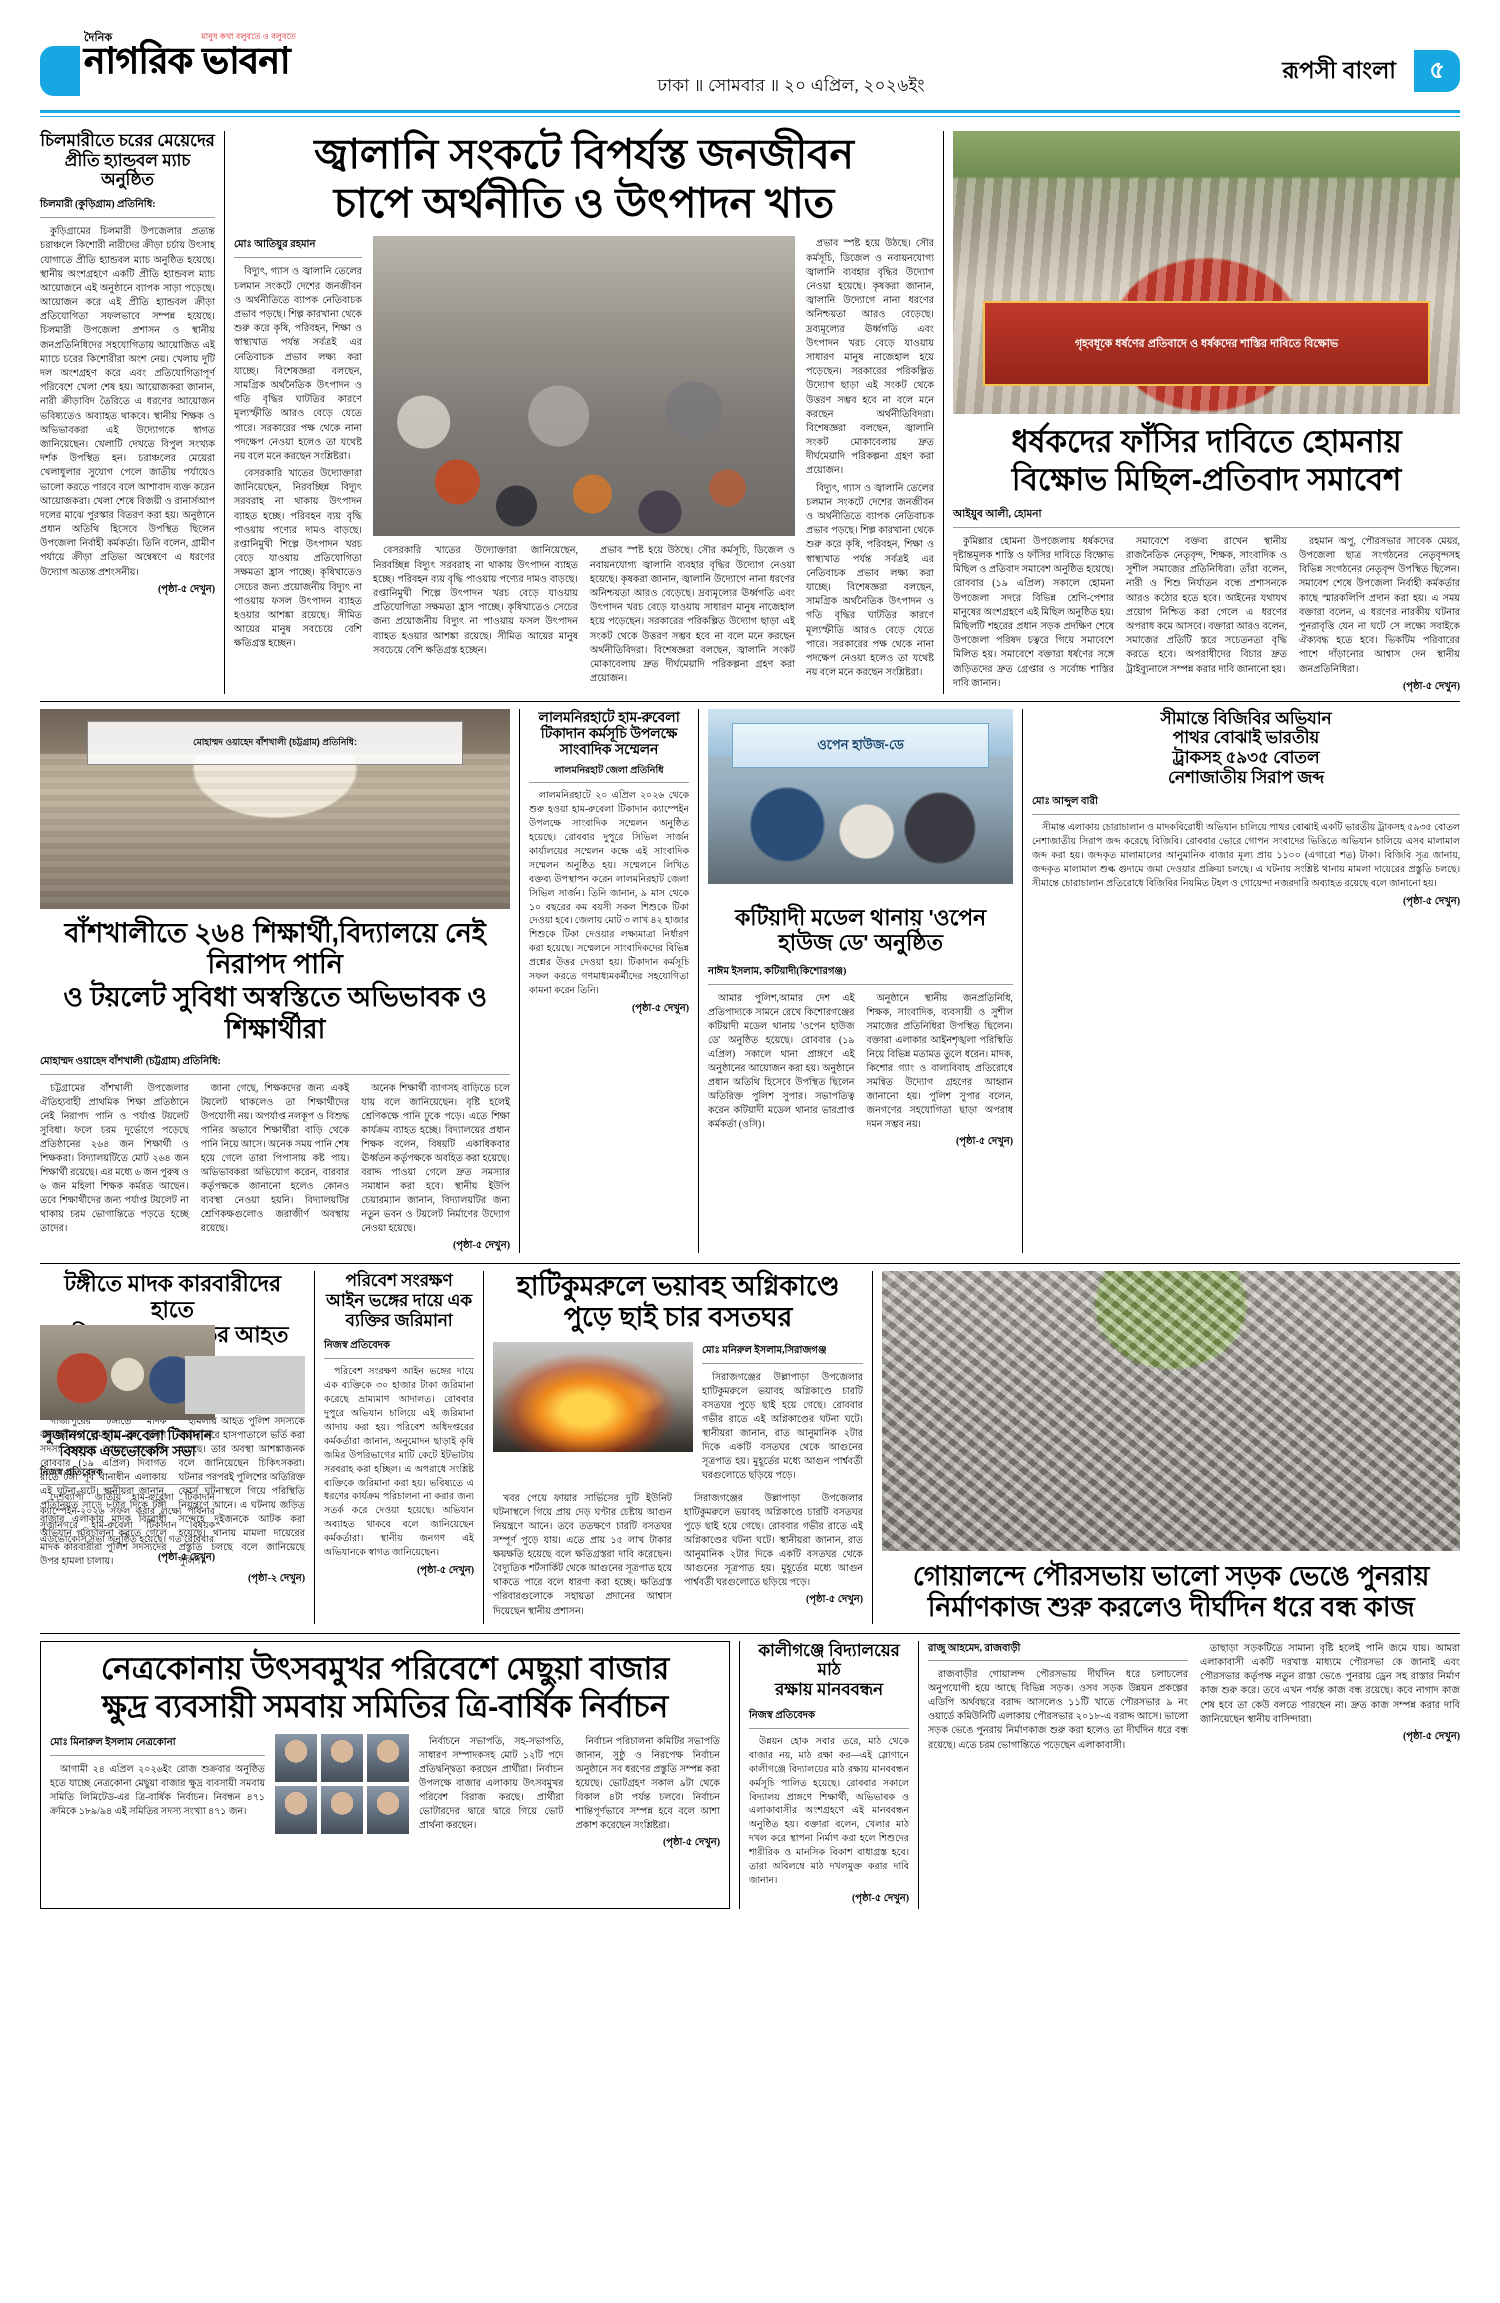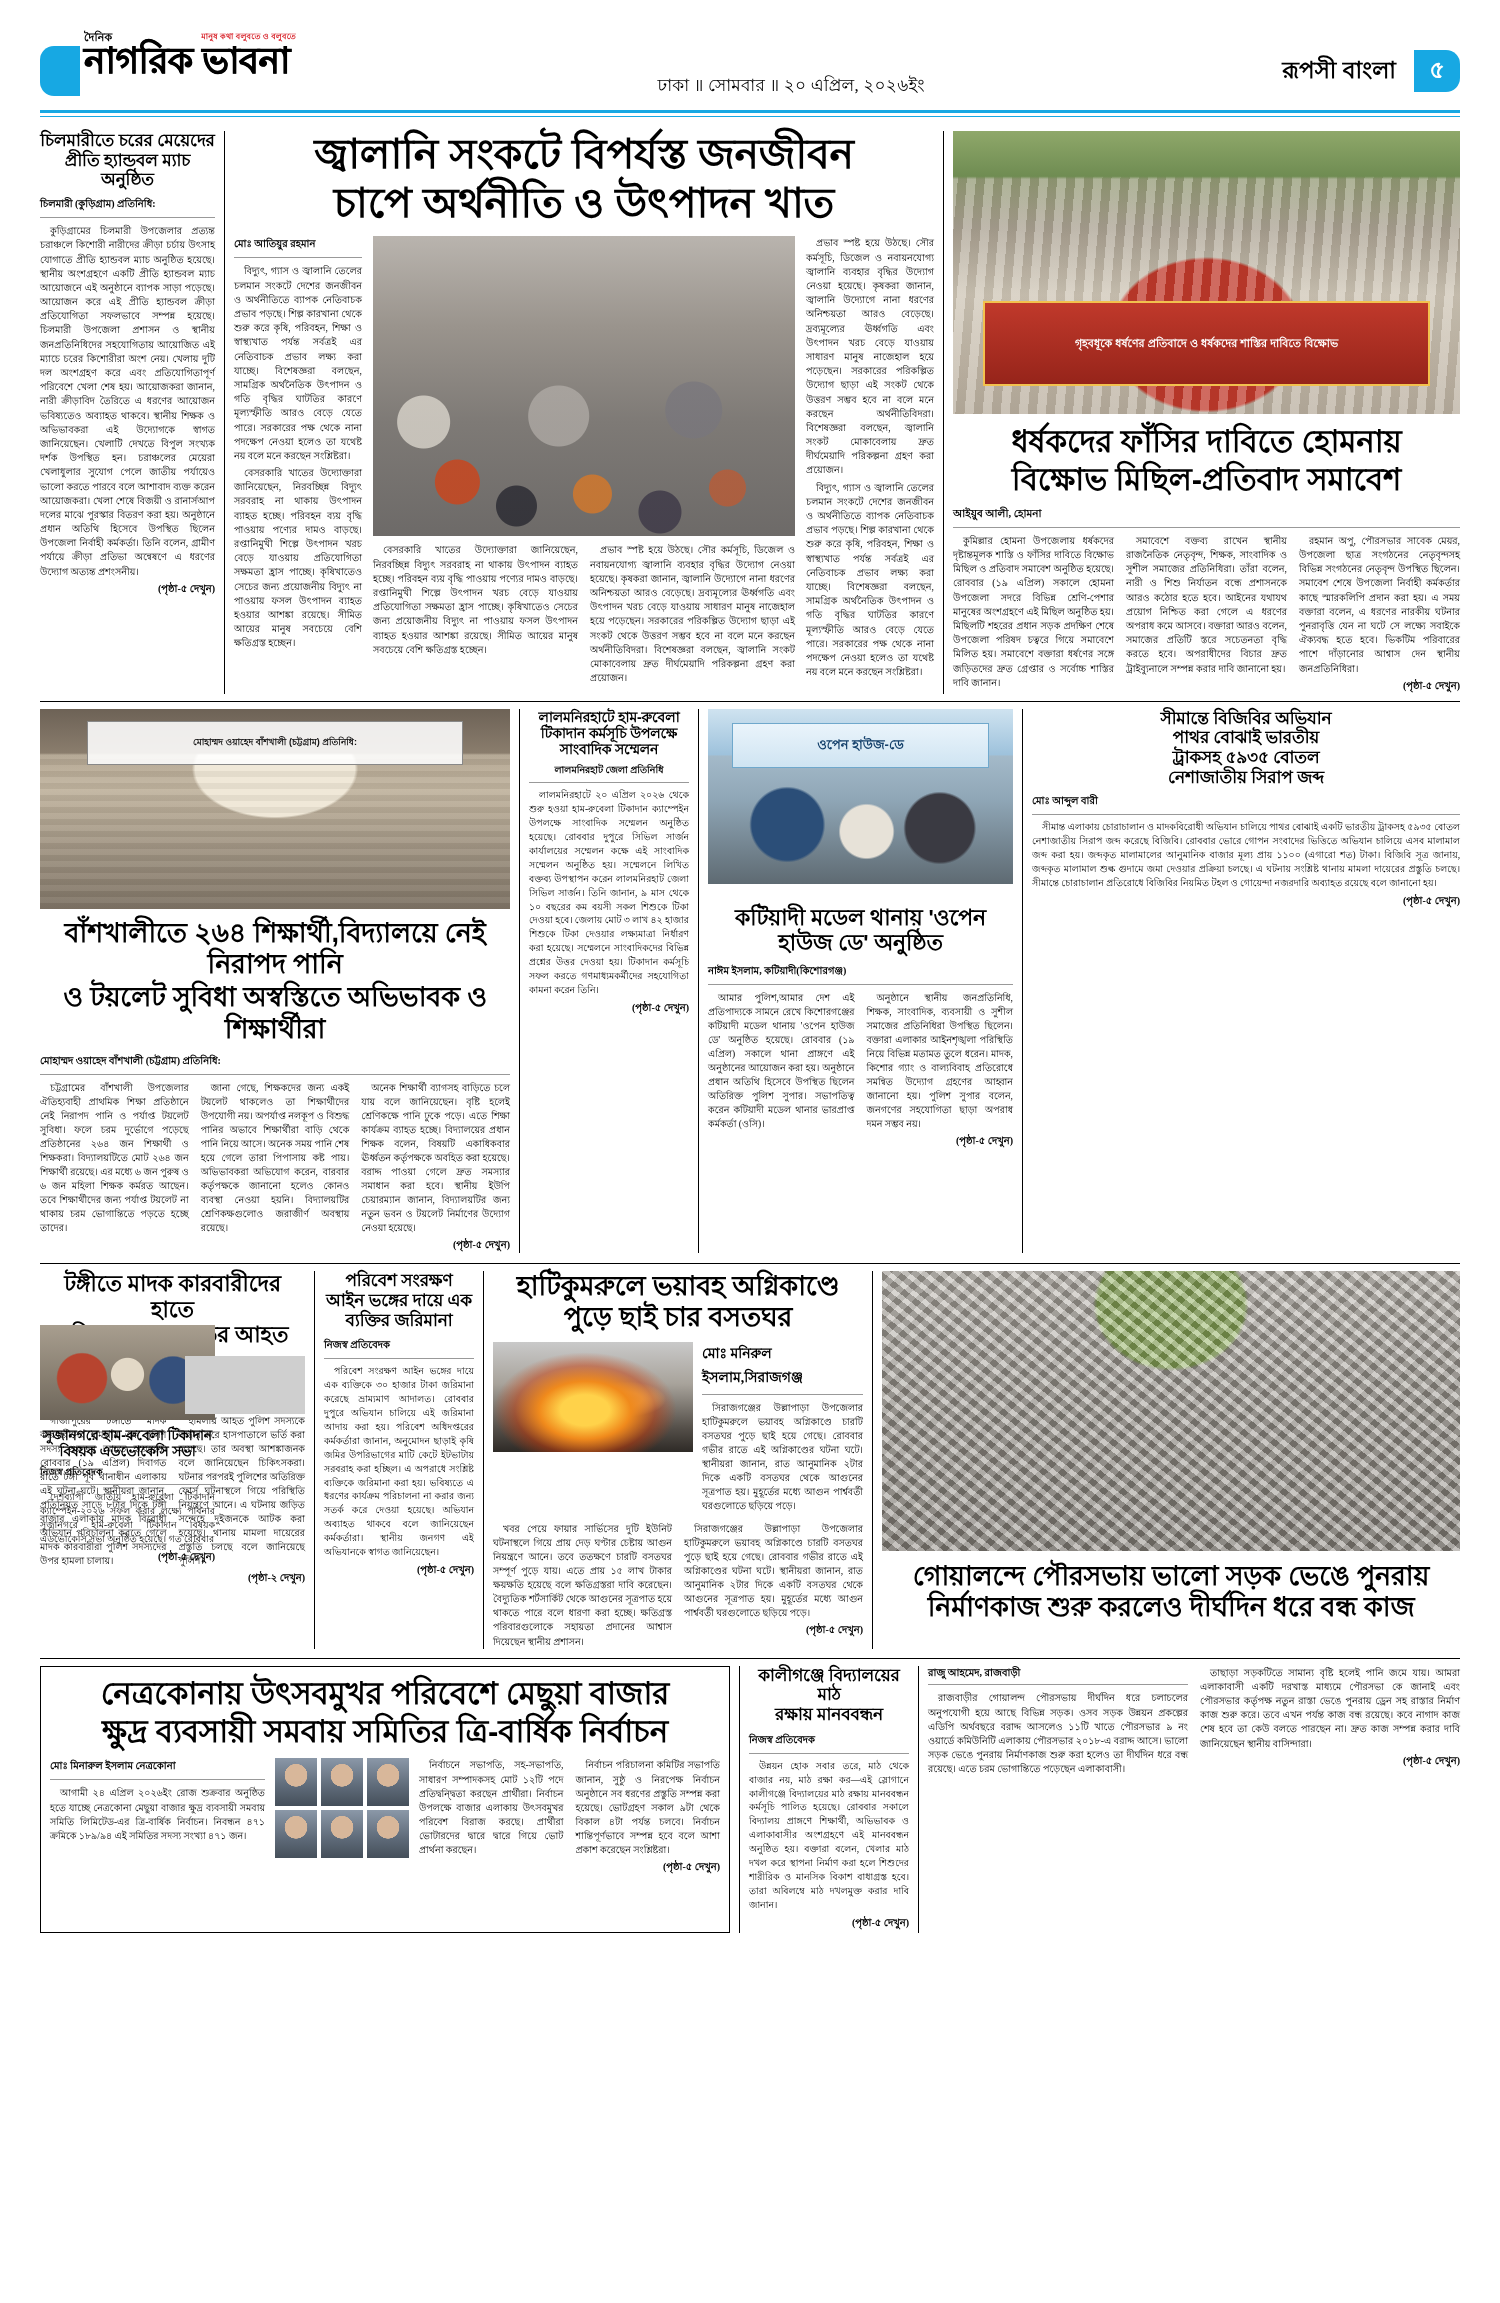--- a/index.html
+++ b/index.html
@@ -44,21 +44,21 @@
     line-height: 1; margin-bottom: 1px;
   }
   .logo-name {
     font-size: 36px; font-weight: bold; line-height: 0.92;
     letter-spacing: -0.5px;
     font-family: "Liberation Sans", sans-serif;
     -webkit-text-stroke: 0.6px #000;
   }
   .logo-tag {
     position: absolute; right: -6px; top: -2px;
-    font-size: 8px; color: #d8232a; font-weight: bold;
+    font-size: 8px; color: #d8232a; font-weight: normal;
     letter-spacing: 0.2px; white-space: nowrap;
   }
   .mast-center {
     flex: 1;
     display: flex; align-items: flex-end; justify-content: center;
     padding-bottom: 10px;
   }
   .mast-date {
     font-size: 17px; letter-spacing: 0.2px;
   }
@@ -414,21 +414,21 @@
       </div>
 
       <div class="vrule"></div>
 
       <div style="width:370px;">
         <div class="hl hl-lg">হাটিকুমরুলে ভয়াবহ অগ্নিকাণ্ডে</div>
         <div class="hl hl-lg">পুড়ে ছাই চার বসতঘর</div>
         <div style="display:flex; gap:9px; margin-top:8px;">
           <div class="photo ph-fire" style="width:200px; height:110px;"></div>
           <div style="flex:1;">
-            <div class="byline" style="font-size:14px;">মোঃ মনিরুল ইসলাম,সিরাজগঞ্জ</div>
+            <div class="byline" style="font-size:10px;">মোঃ মনিরুল ইসলাম,সিরাজগঞ্জ</div>
             <div class="body" style="font-size:9.5px;">
               <p>সিরাজগঞ্জের উল্লাপাড়া উপজেলার হাটিকুমরুলে ভয়াবহ অগ্নিকাণ্ডে চারটি বসতঘর পুড়ে ছাই হয়ে গেছে। রোববার গভীর রাতে এই অগ্নিকাণ্ডের ঘটনা ঘটে। স্থানীয়রা জানান, রাত আনুমানিক ২টার দিকে একটি বসতঘর থেকে আগুনের সূত্রপাত হয়। মুহূর্তের মধ্যে আগুন পার্শ্ববর্তী ঘরগুলোতে ছড়িয়ে পড়ে।</p>
             </div>
           </div>
         </div>
         <div class="body cols2" style="font-size:9.5px; margin-top:6px;">
           <p>খবর পেয়ে ফায়ার সার্ভিসের দুটি ইউনিট ঘটনাস্থলে গিয়ে প্রায় দেড় ঘণ্টার চেষ্টায় আগুন নিয়ন্ত্রণে আনে। তবে ততক্ষণে চারটি বসতঘর সম্পূর্ণ পুড়ে যায়। এতে প্রায় ১৫ লাখ টাকার ক্ষয়ক্ষতি হয়েছে বলে ক্ষতিগ্রস্তরা দাবি করেছেন। বৈদ্যুতিক শর্টসার্কিট থেকে আগুনের সূত্রপাত হয়ে থাকতে পারে বলে ধারণা করা হচ্ছে। ক্ষতিগ্রস্ত পরিবারগুলোকে সহায়তা প্রদানের আশ্বাস দিয়েছেন স্থানীয় প্রশাসন।</p>
           <p>সিরাজগঞ্জের উল্লাপাড়া উপজেলার হাটিকুমরুলে ভয়াবহ অগ্নিকাণ্ডে চারটি বসতঘর পুড়ে ছাই হয়ে গেছে। রোববার গভীর রাতে এই অগ্নিকাণ্ডের ঘটনা ঘটে। স্থানীয়রা জানান, রাত আনুমানিক ২টার দিকে একটি বসতঘর থেকে আগুনের সূত্রপাত হয়। মুহূর্তের মধ্যে আগুন পার্শ্ববর্তী ঘরগুলোতে ছড়িয়ে পড়ে।</p>
           <p class="cont" style="text-align:right; text-indent:0;">(পৃষ্ঠা-৫ দেখুন)</p>
         </div>

